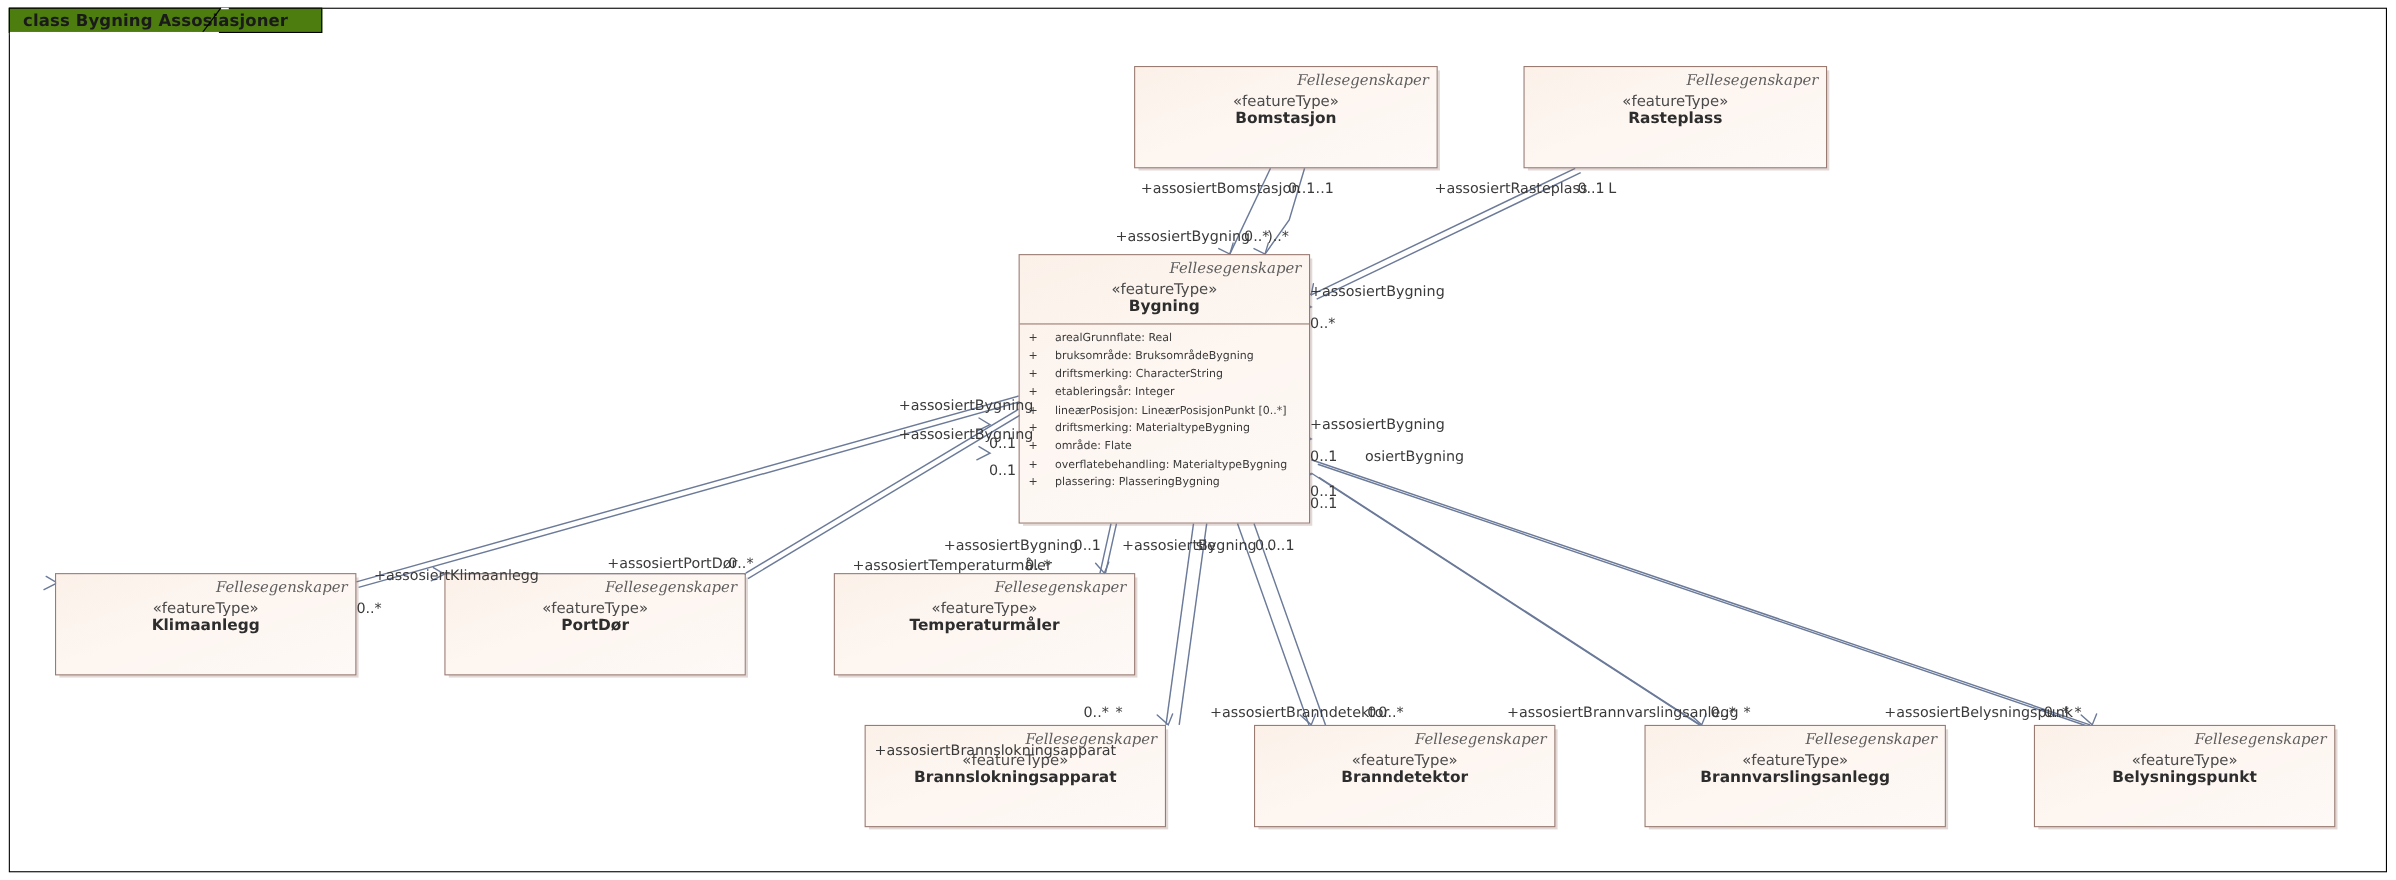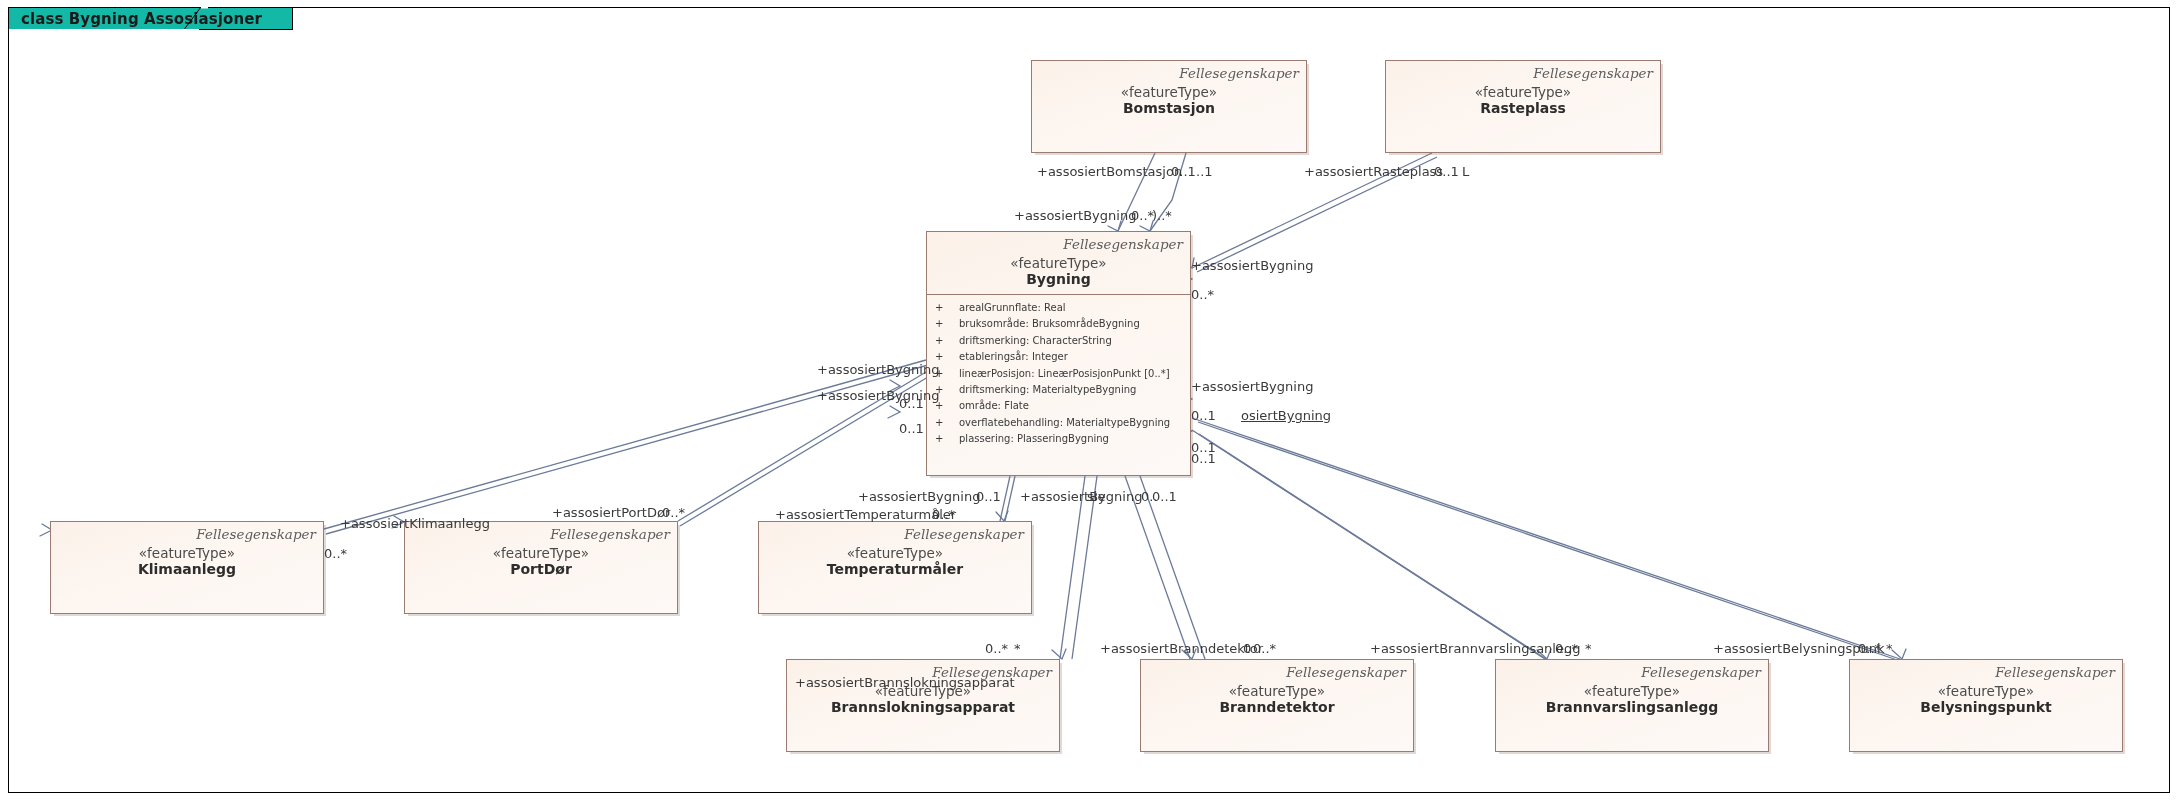--- a/index.html
+++ b/index.html
@@ -3,21 +3,21 @@
 <meta charset="utf-8">
 <style>
   html,body{margin:0;padding:0;background:#ffffff;}
   body{width:2178px;height:800px;position:relative;overflow:hidden;
        font-family:"DejaVu Sans","Liberation Sans",sans-serif;color:#3a3a3a;}
 
   
   #diagram-frame{position:absolute;left:8px;top:7px;width:2162px;height:786px;
       border:1px solid #000;box-sizing:border-box;background:transparent;}
   #title-tab{position:absolute;left:8px;top:7px;height:23px;
-      background:#14b8a6;border:1px solid #000;border-bottom:1px solid #000;
+      background:#4d7c0f;border:1px solid #000;border-bottom:1px solid #000;
       box-sizing:border-box;padding:0 30px 0 12px;display:flex;align-items:center;
       font-size:15px;font-weight:bold;color:#1a1a1a;letter-spacing:.1px;}
   #title-tab-slash{position:absolute;left:183px;top:7px;width:26px;height:24px;overflow:hidden;}
   #title-tab-mask{position:absolute;left:9px;top:29px;width:190px;height:3px;background:#fff;}
 
   
   .cls{position:absolute;box-sizing:border-box;
        border:1px solid #9a7b72;
        background:linear-gradient(160deg,#fbf1e9 0%,#fdf6f1 45%,#fdf9f6 100%);
        box-shadow:3px 3px 0 -1px rgba(150,120,110,.28);}
@@ -201,21 +201,21 @@
     <div class="lbl" style="left: 1304px; top: 164px;">+assosiertRasteplass</div>
     <div class="mult" style="left: 1434px; top: 164px;">0..1</div>
     <div class="mult" style="left: 1462px; top: 164px;">L</div>
     <div class="lbl" style="left: 1014px; top: 208px;">+assosiertBygning</div>
     <div class="mult" style="left: 1131px; top: 208px;">0..*</div>
     <div class="mult" style="left: 1152px; top: 208px;">)..*</div>
     <div class="lbl" style="left: 1191px; top: 258px;">+assosiertBygning</div>
     <div class="mult" style="left: 1191px; top: 287px;">0..*</div>
     <div class="lbl" style="left: 1191px; top: 379px;">+assosiertBygning</div>
     <div class="mult" style="left: 1191px; top: 408px;">0..1</div>
-    <div class="mult" style="left: 1241px; top: 408px; text-decoration: underline;">osiertBygning</div>
+    <div class="mult" style="left: 1241px; top: 408px;">osiertBygning</div>
     <div class="mult" style="left: 1191px; top: 440px;">0..1</div>
     <div class="mult" style="left: 1191px; top: 451px;">0..1</div>
     <div class="lbl" style="left: 817px; top: 362px;">+assosiertBygning</div>
     <div class="mult" style="left: 899px; top: 396px;">0..1</div>
     <div class="lbl" style="left: 817px; top: 388px;">+assosiertBygning</div>
     <div class="mult" style="left: 899px; top: 421px;">0..1</div>
     <div class="lbl" style="left: 327px; top: 516px; margin-left: 13px;">+assosiertKlimaanlegg</div>
     <div class="mult" style="left: 324px; top: 546px;">0..*</div>
     <div class="lbl" style="left: 552px; top: 505px;">+assosiertPortDør</div>
     <div class="mult" style="left: 662px; top: 505px;">0..*</div>

